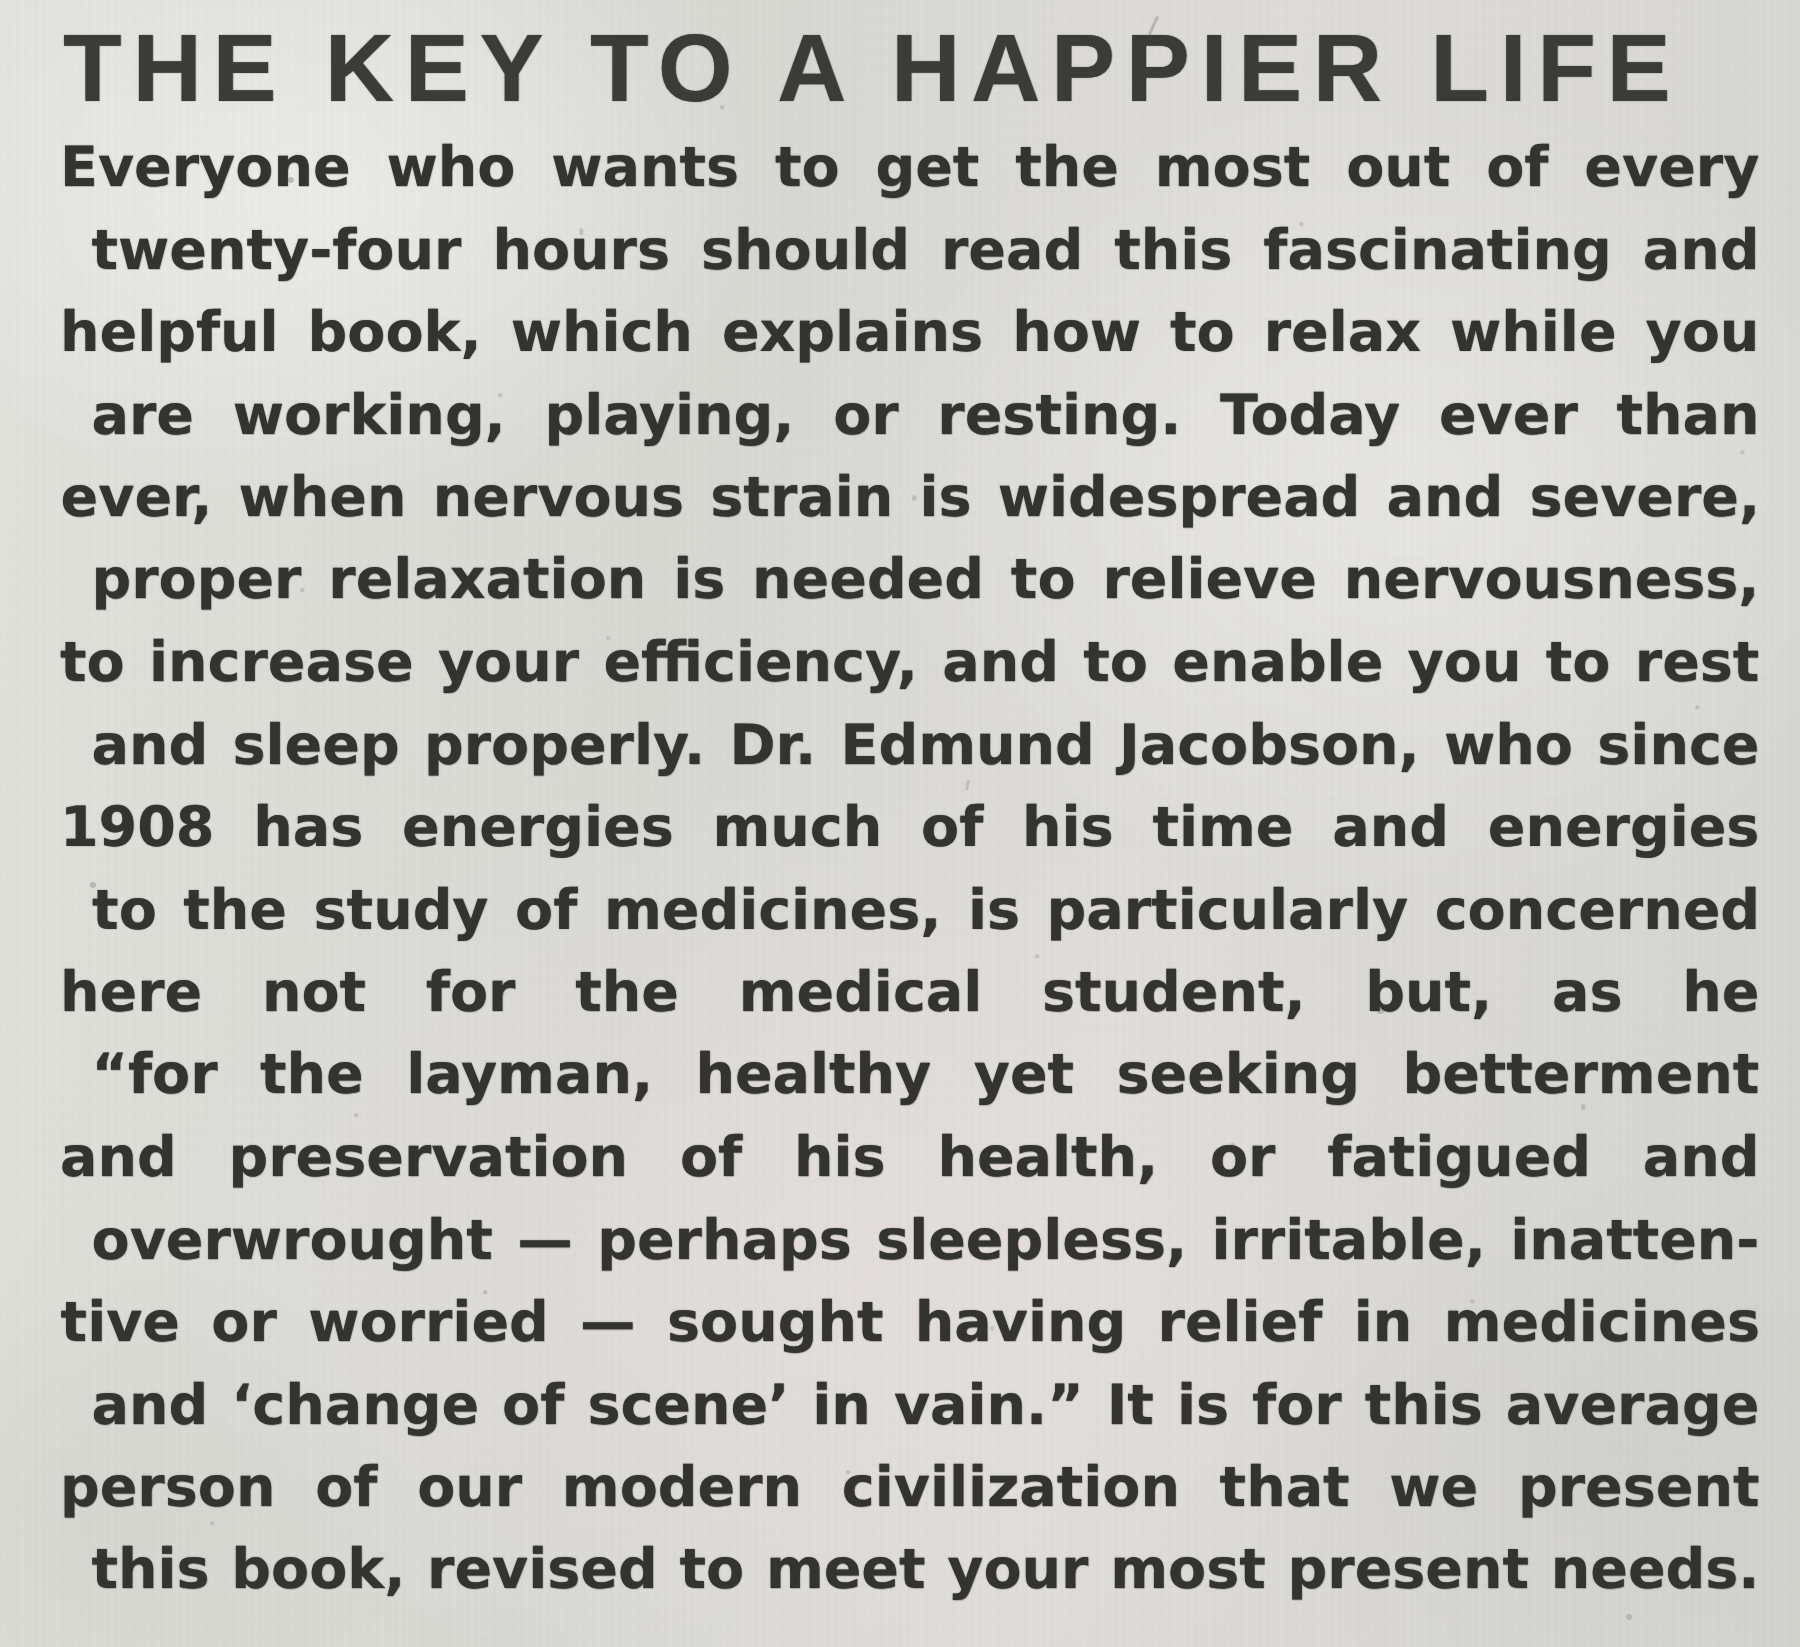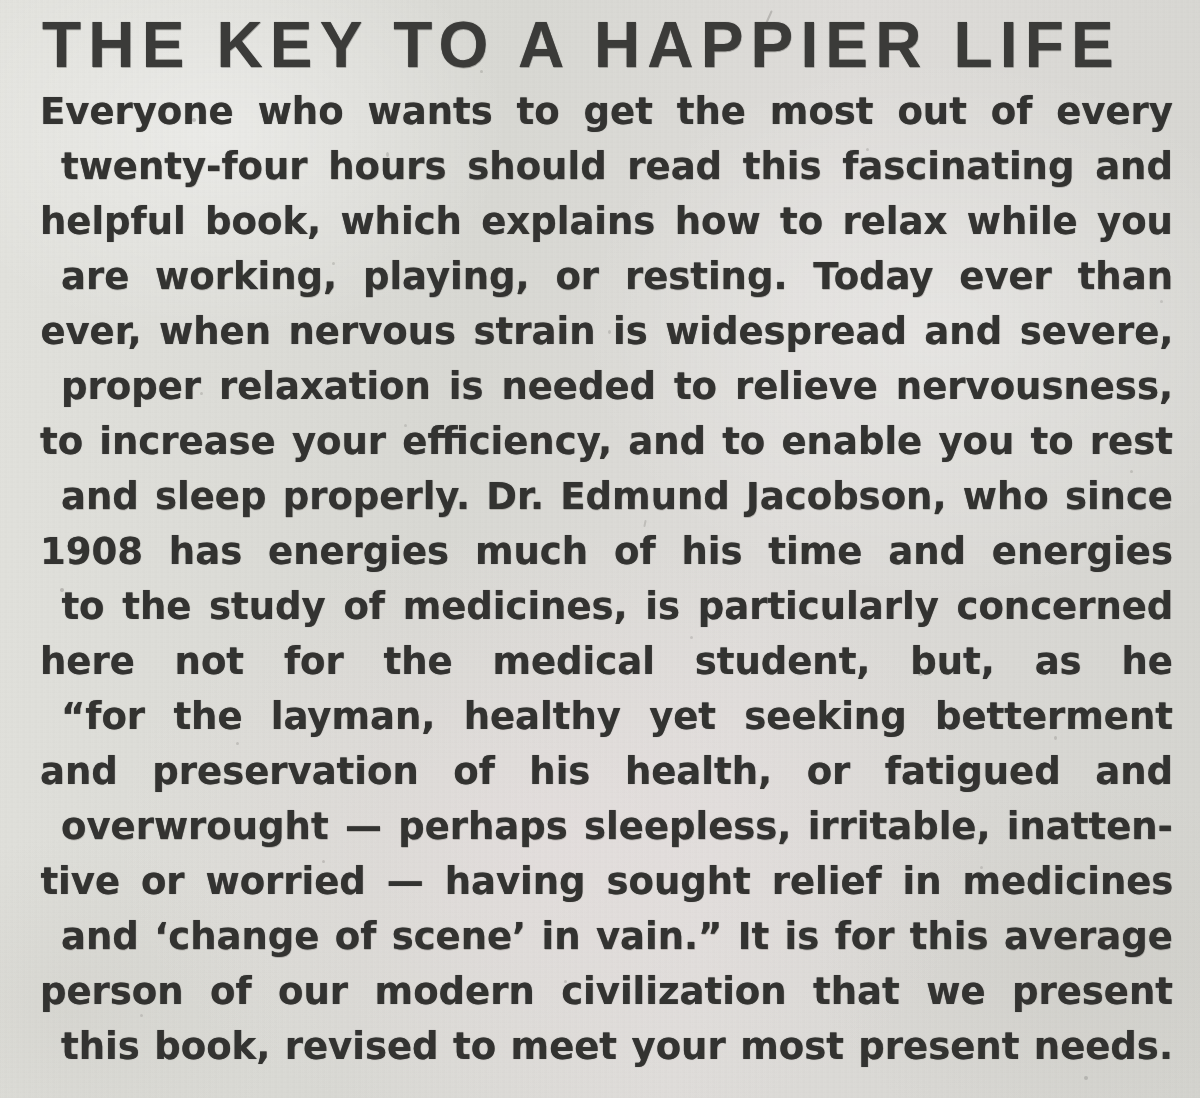--- a/index.html
+++ b/index.html
@@ -167,20 +167,20 @@
         <div class="line"><span>ever,</span><span>when</span><span>nervous</span><span>strain</span><span>is</span><span>widespread</span><span>and</span><span>severe,</span></div>
         <div class="line"><span>proper</span><span>relaxation</span><span>is</span><span>needed</span><span>to</span><span>relieve</span><span>nervousness,</span></div>
         <div class="line"><span>to</span><span>increase</span><span>your</span><span>efficiency,</span><span>and</span><span>to</span><span>enable</span><span>you</span><span>to</span><span>rest</span></div>
         <div class="line"><span>and</span><span>sleep</span><span>properly.</span><span>Dr.</span><span>Edmund</span><span>Jacobson,</span><span>who</span><span>since</span></div>
         <div class="line"><span>1908</span><span>has</span><span>energies</span><span>much</span><span>of</span><span>his</span><span>time</span><span>and</span><span>energies</span></div>
         <div class="line"><span>to</span><span>the</span><span>study</span><span>of</span><span>medicines,</span><span>is</span><span>particularly</span><span>concerned</span></div>
         <div class="line"><span>here</span><span>not</span><span>for</span><span>the</span><span>medical</span><span>student,</span><span>but,</span><span>as</span><span>he</span></div>
         <div class="line"><span>“for</span><span>the</span><span>layman,</span><span>healthy</span><span>yet</span><span>seeking</span><span>betterment</span></div>
         <div class="line"><span>and</span><span>preservation</span><span>of</span><span>his</span><span>health,</span><span>or</span><span>fatigued</span><span>and</span></div>
         <div class="line"><span>overwrought</span><span>—</span><span>perhaps</span><span>sleepless,</span><span>irritable,</span><span>inatten-</span></div>
-        <div class="line"><span>tive</span><span>or</span><span>worried</span><span>—</span><span>having</span><span>sought</span><span>relief</span><span>in</span><span>medicines</span></div>
+        <div class="line"><span>tive</span><span>or</span><span>worried</span><span>—</span><span>sought</span><span>having</span><span>relief</span><span>in</span><span>medicines</span></div>
         <div class="line"><span>and</span><span>‘change</span><span>of</span><span>scene’</span><span>in</span><span>vain.”</span><span>It</span><span>is</span><span>for</span><span>this</span><span>average</span></div>
         <div class="line"><span>person</span><span>of</span><span>our</span><span>modern</span><span>civilization</span><span>that</span><span>we</span><span>present</span></div>
         <div class="line last"><span>this</span><span>book,</span><span>revised</span><span>to</span><span>meet</span><span>your</span><span>most</span><span>present</span><span>needs.</span></div>
       </div>
 
   </div>
 </div>
 
 </body></html>

